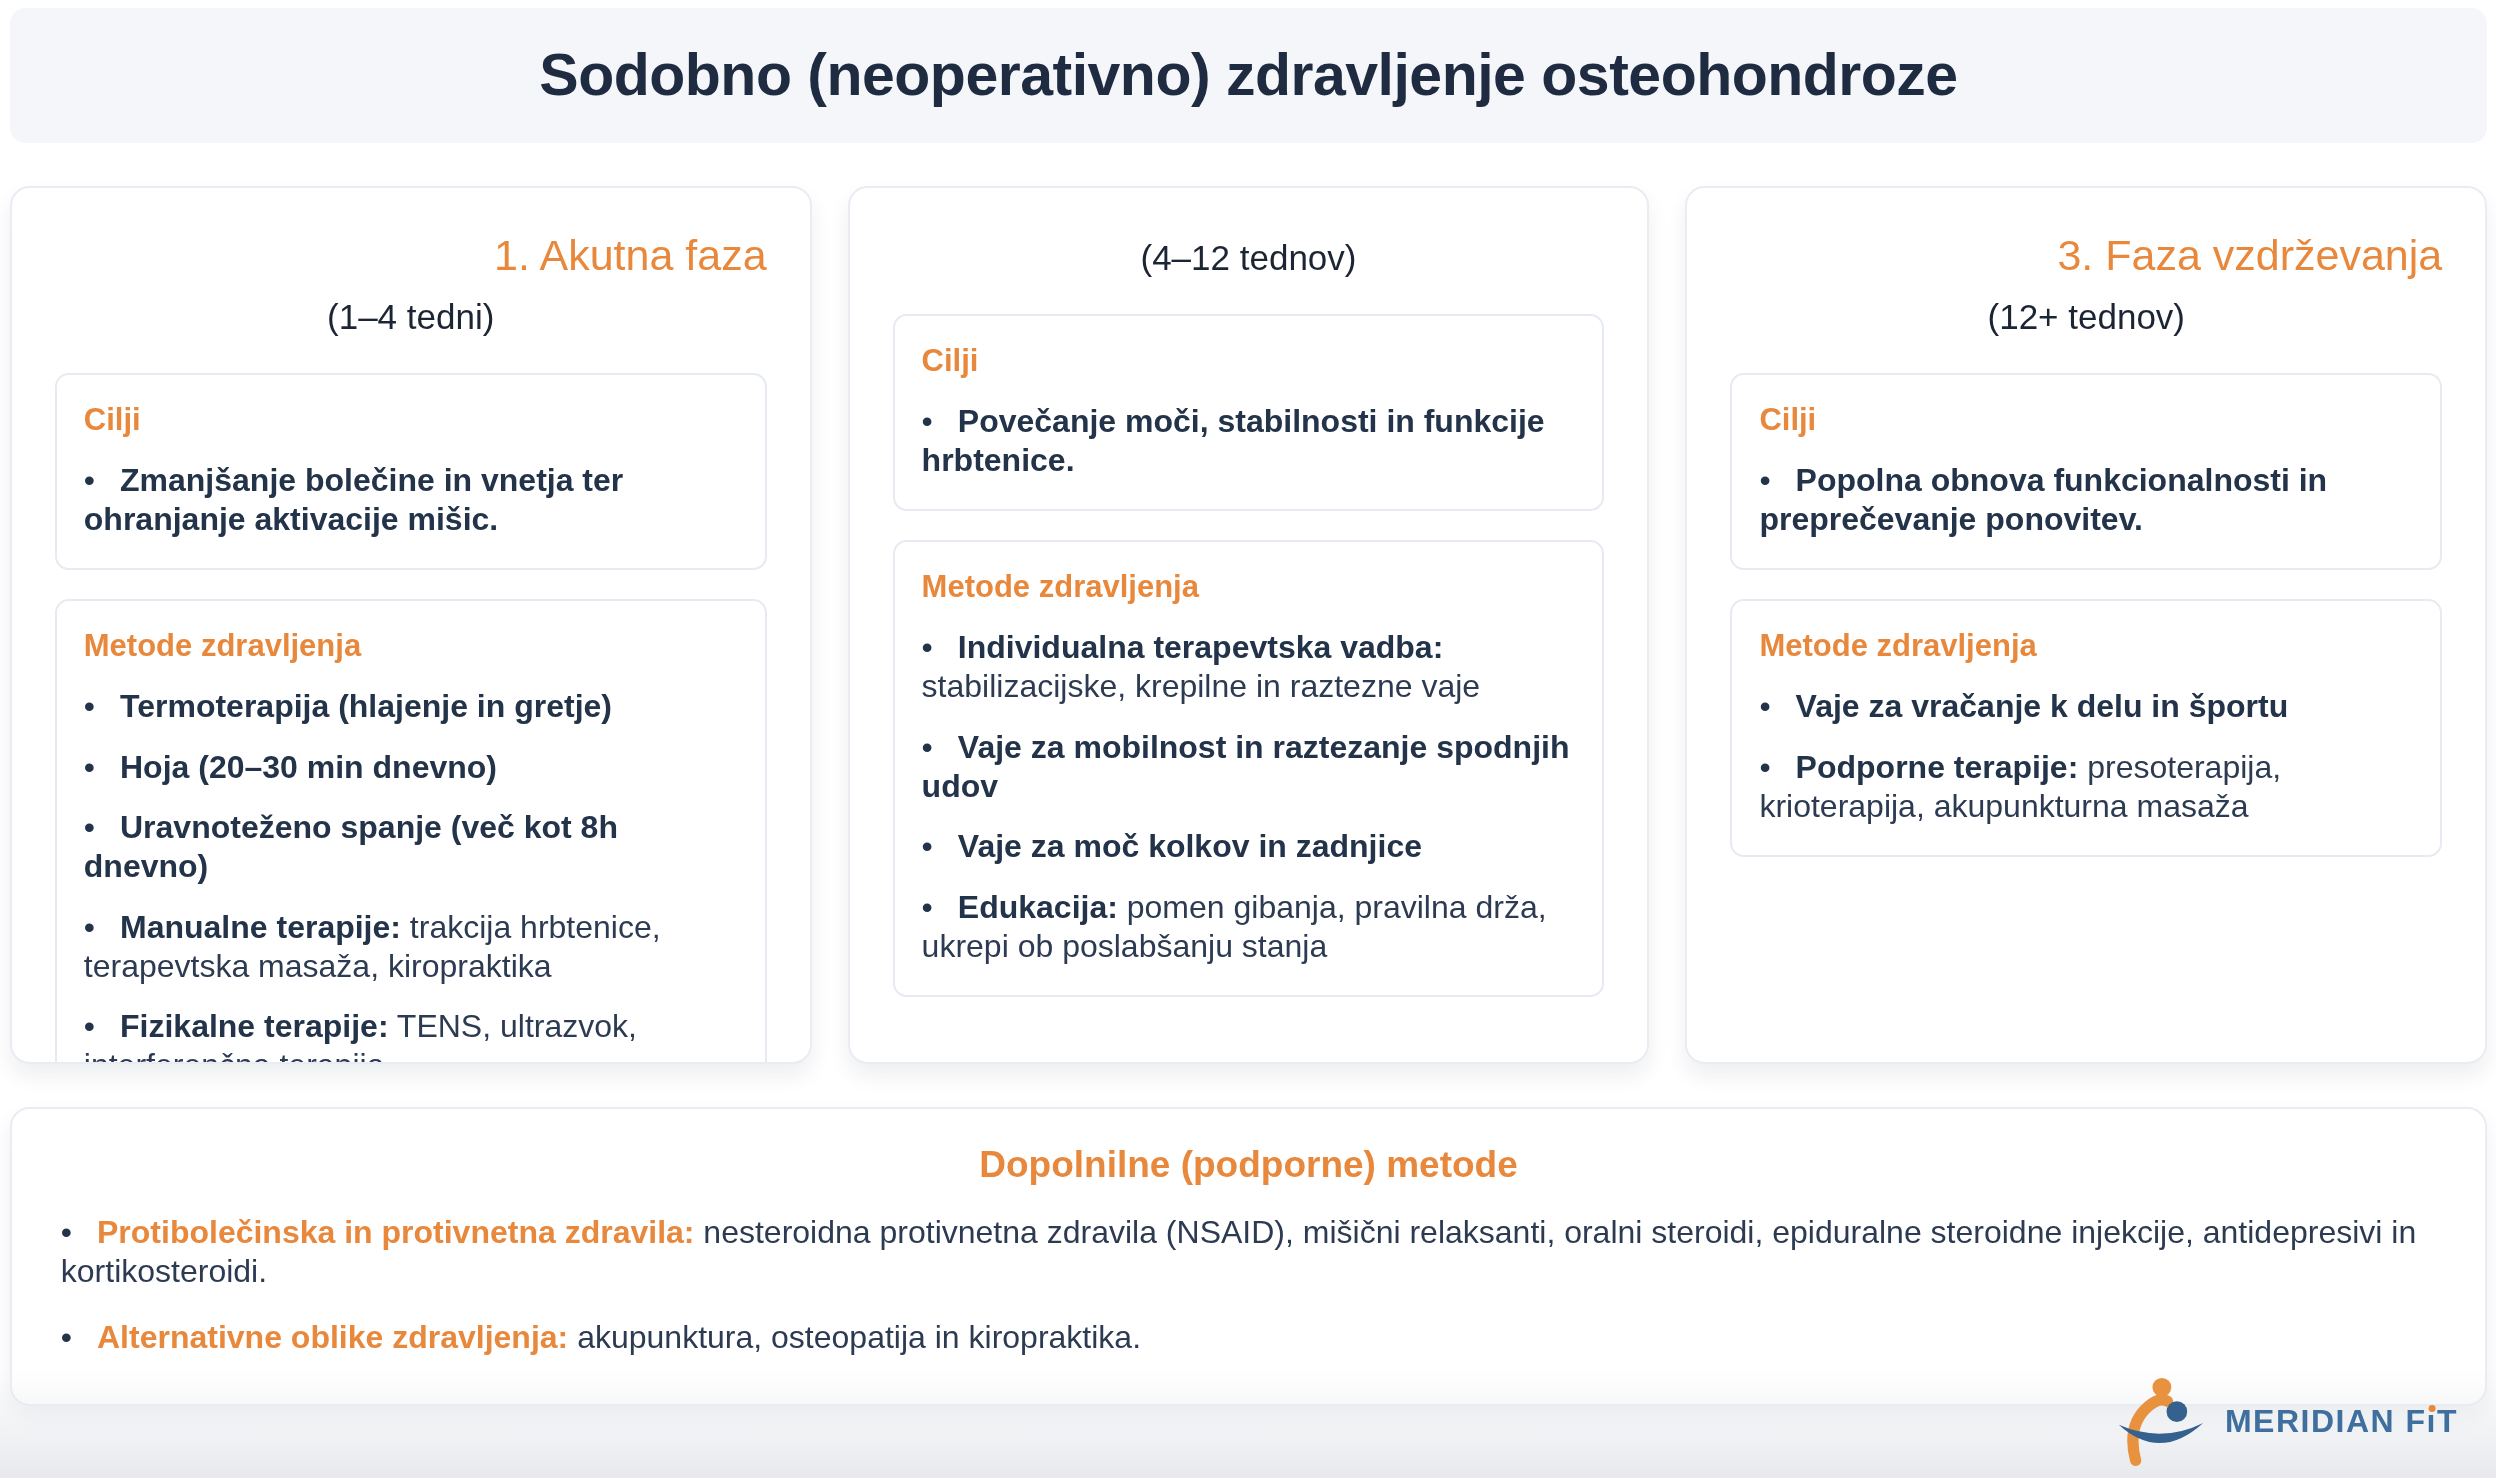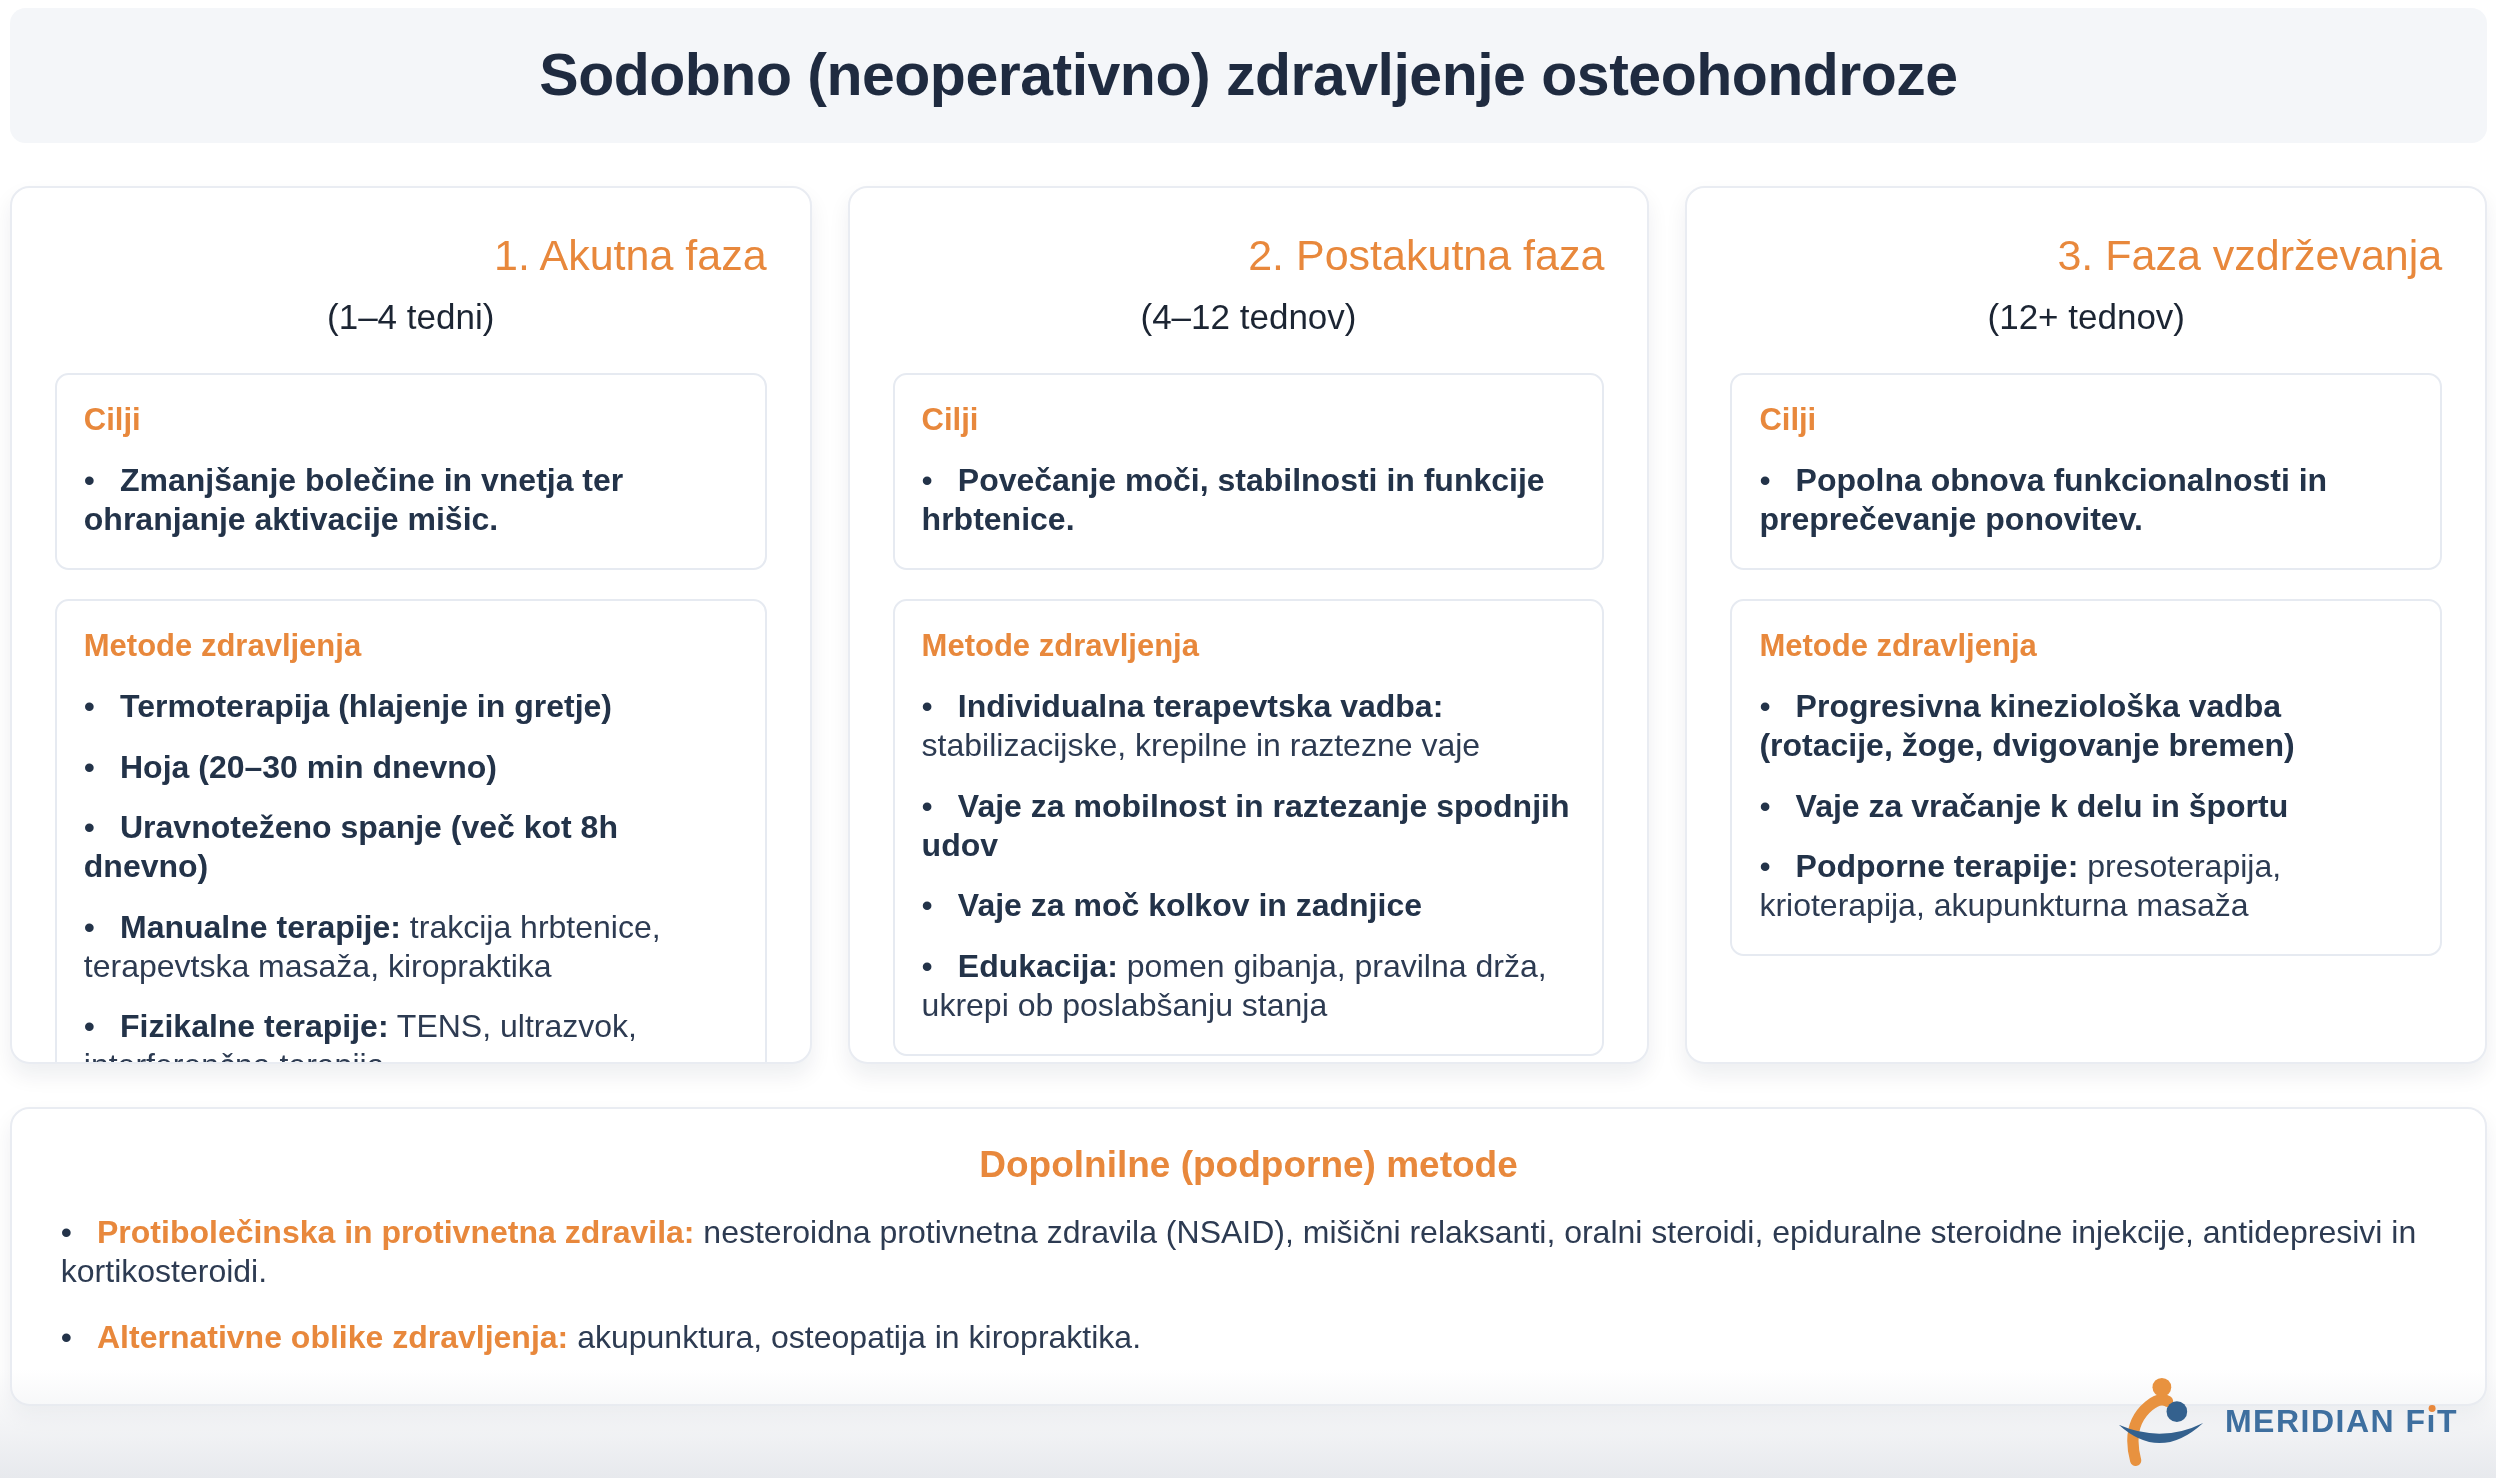--- a/index.html
+++ b/index.html
@@ -145,21 +145,20 @@
           <li><span class="b">Termoterapija (hlajenje in gretje)</span><span></span></li>
           <li><span class="b">Hoja (20–30 min dnevno)</span><span></span></li>
           <li><span class="b">Uravnoteženo spanje (več kot 8h dnevno)</span><span></span></li>
           <li><span class="b">Manualne terapije:</span><span> trakcija hrbtenice, terapevtska masaža, kiropraktika</span></li>
           <li><span class="b">Fizikalne terapije:</span><span> TENS, ultrazvok, interferenčna terapija</span></li>
         </ul>
       </div>
     </section>
 
     <section class="card phase">
-      <h2 class="phase-title">2. Postakutna faza</h2>
       <div class="phase-duration">(4–12 tednov)</div>
       <div class="box goals">
         <h3>Cilji</h3>
         <ul class="items">
           <li><span class="b">Povečanje moči, stabilnosti in funkcije hrbtenice.</span><span></span></li>
         </ul>
       </div>
       <div class="box methods">
         <h3>Metode zdravljenja</h3>
         <ul class="items">
@@ -176,21 +175,20 @@
       <div class="phase-duration">(12+ tednov)</div>
       <div class="box goals">
         <h3>Cilji</h3>
         <ul class="items">
           <li><span class="b">Popolna obnova funkcionalnosti in preprečevanje ponovitev.</span><span></span></li>
         </ul>
       </div>
       <div class="box methods">
         <h3>Metode zdravljenja</h3>
         <ul class="items">
-          <li><span class="b">Progresivna kineziološka vadba (rotacije, žoge, dvigovanje bremen)</span><span></span></li>
           <li><span class="b">Vaje za vračanje k delu in športu</span><span></span></li>
           <li><span class="b">Podporne terapije:</span><span> presoterapija, krioterapija, akupunkturna masaža</span></li>
         </ul>
       </div>
     </section>
 
   </main>
 
   <section class="card supplementary">
     <h2>Dopolnilne (podporne) metode</h2>

